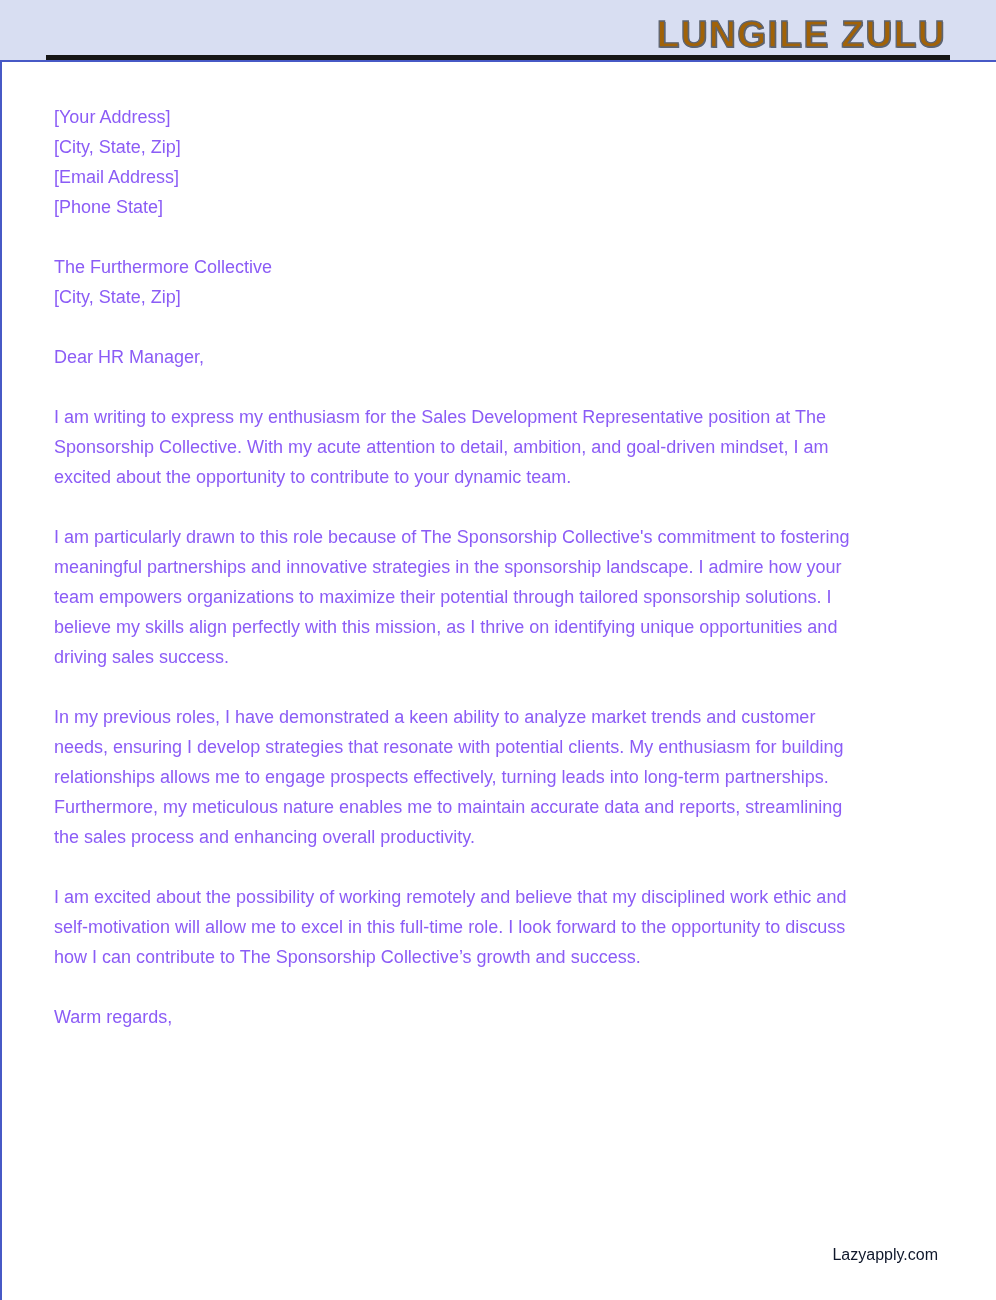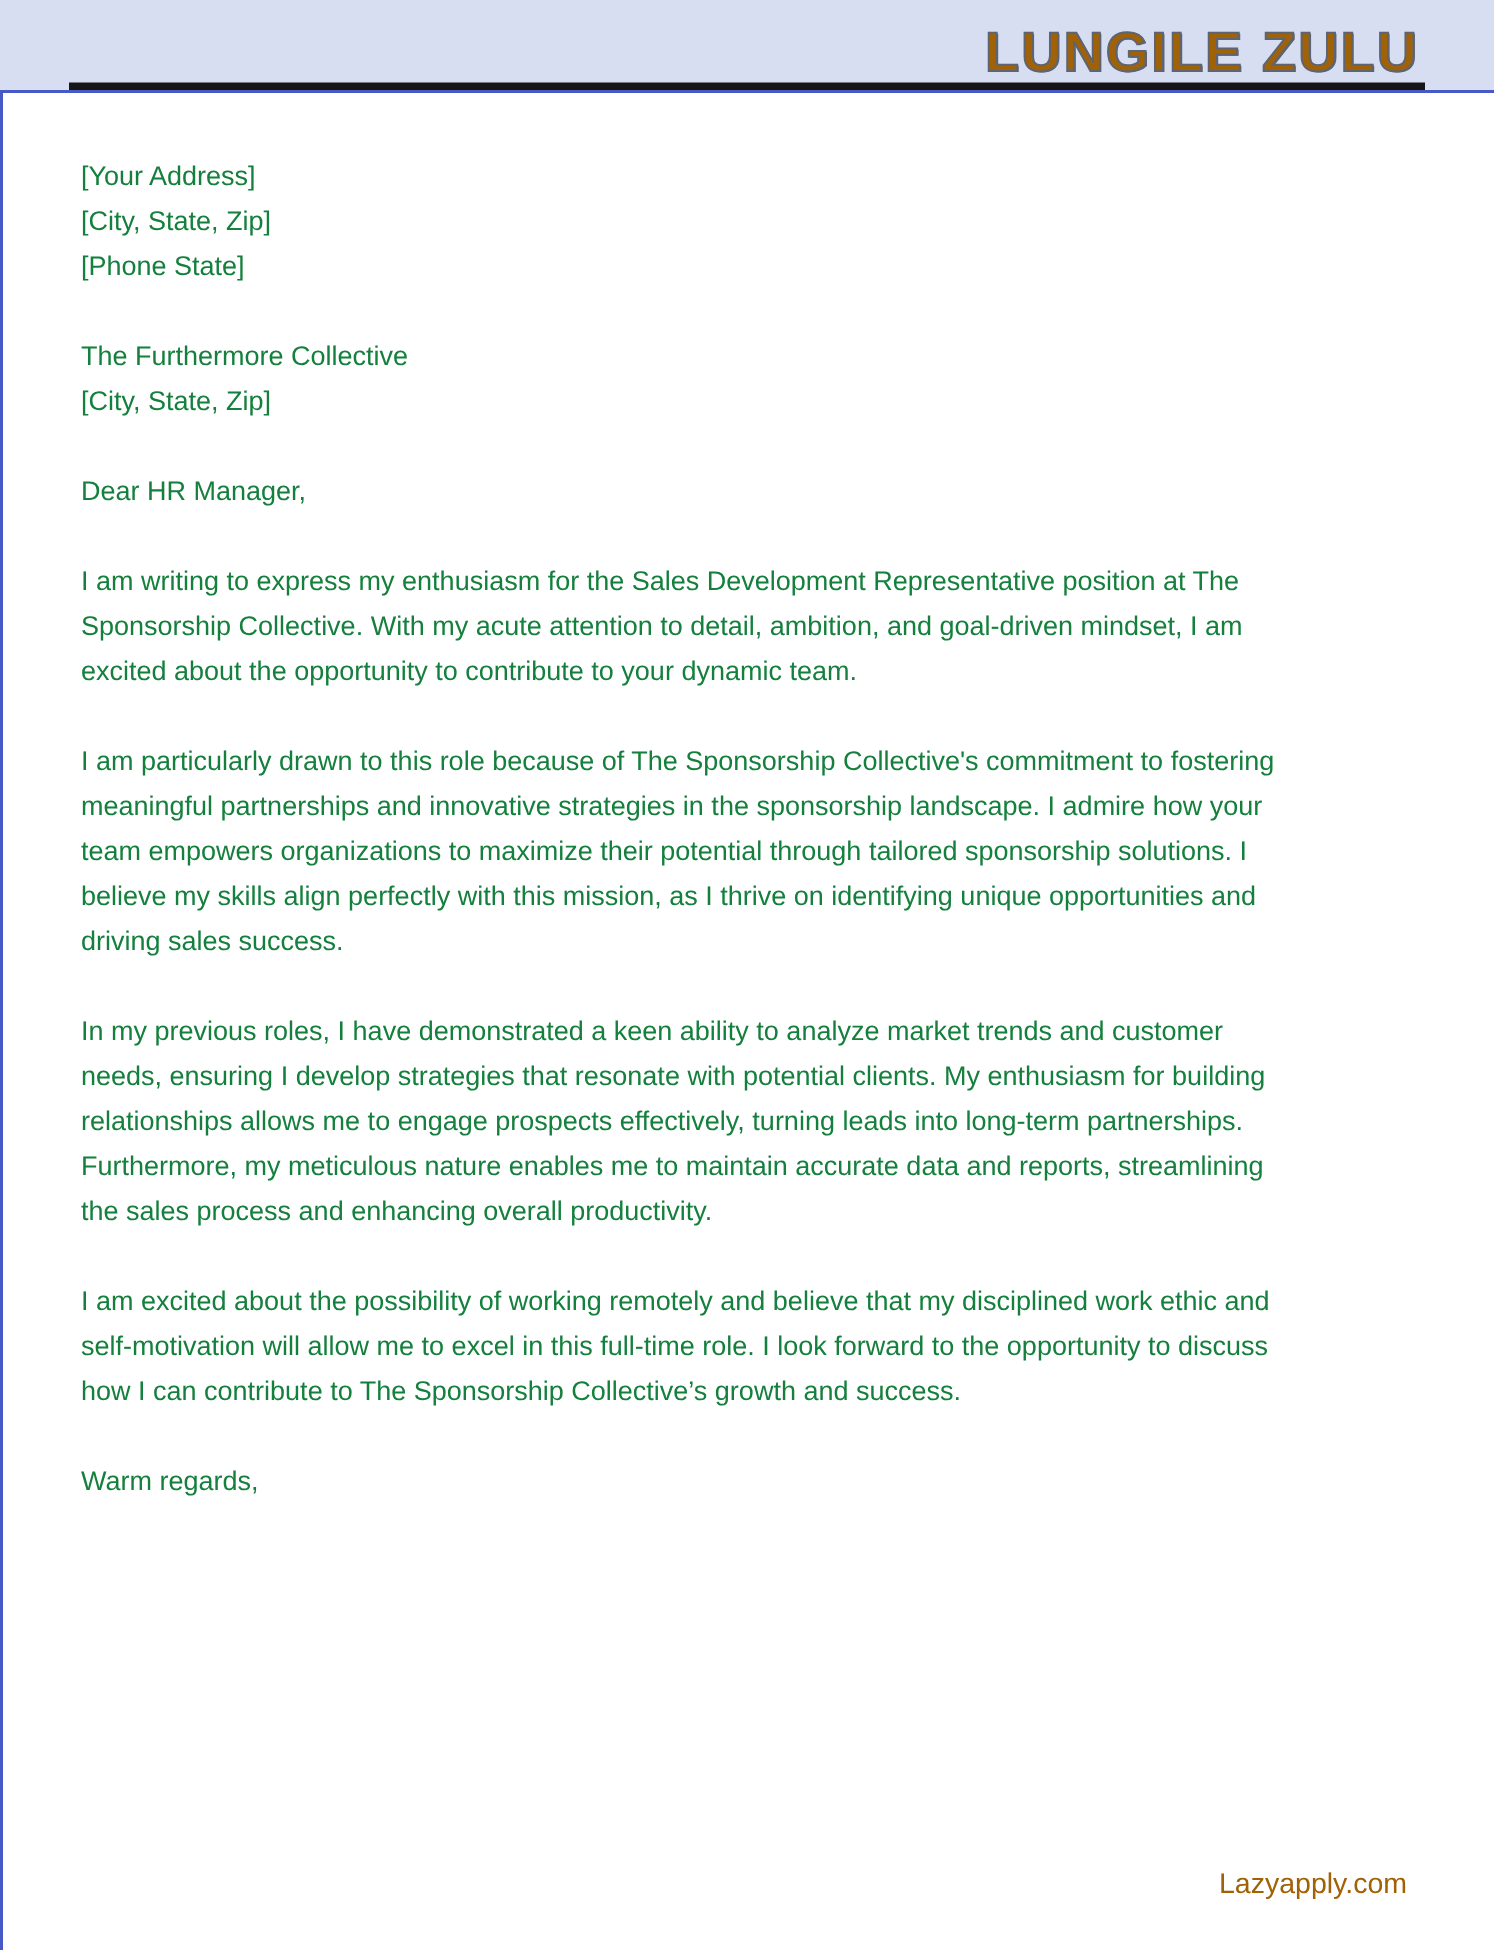--- a/index.html
+++ b/index.html
@@ -46,54 +46,55 @@
     background: #ffffff;
     border: 2px solid #4759c6;
     box-sizing: content-box;
     padding: 40px 46px 60px 52px;
     position: relative;
   }
   .letter {
     width: 798px;
     font-size: 18px;
     line-height: 30px;
-    color: #15803d;
+    color: #8b5cf6;
   }
   .letter p {
     margin: 14px 0 30px 0;
   }
   .letter .line {
     margin: 0;
   }
   .block {
     margin: 0 0 30px 0;
   }
   .footer-brand {
     position: absolute;
     top: 1246px;
     right: 58px;
-    font-size: 19px;
-    color: #a16207;
+    font-size: 16px;
+    color: #0f172a;
   }
 </style>
 </head>
 <body>
 
 <div class="header-bar">
   <div class="candidate-name">LUNGILE ZULU</div>
 </div>
 
 <div class="header-rule"></div>
 
 <main class="sheet">
   <div class="letter">
 
     <div class="block">
       <p class="line">[Your Address]</p>
       <p class="line">[City, State, Zip]</p>
+      <p class="line">[Email Address]</p>
       <p class="line">[Phone State]</p>
     </div>
 
     <div class="block">
       <p class="line">The Furthermore Collective</p>
       <p class="line">[City, State, Zip]</p>
     </div>
 
     <p>Dear HR Manager,</p>
 

